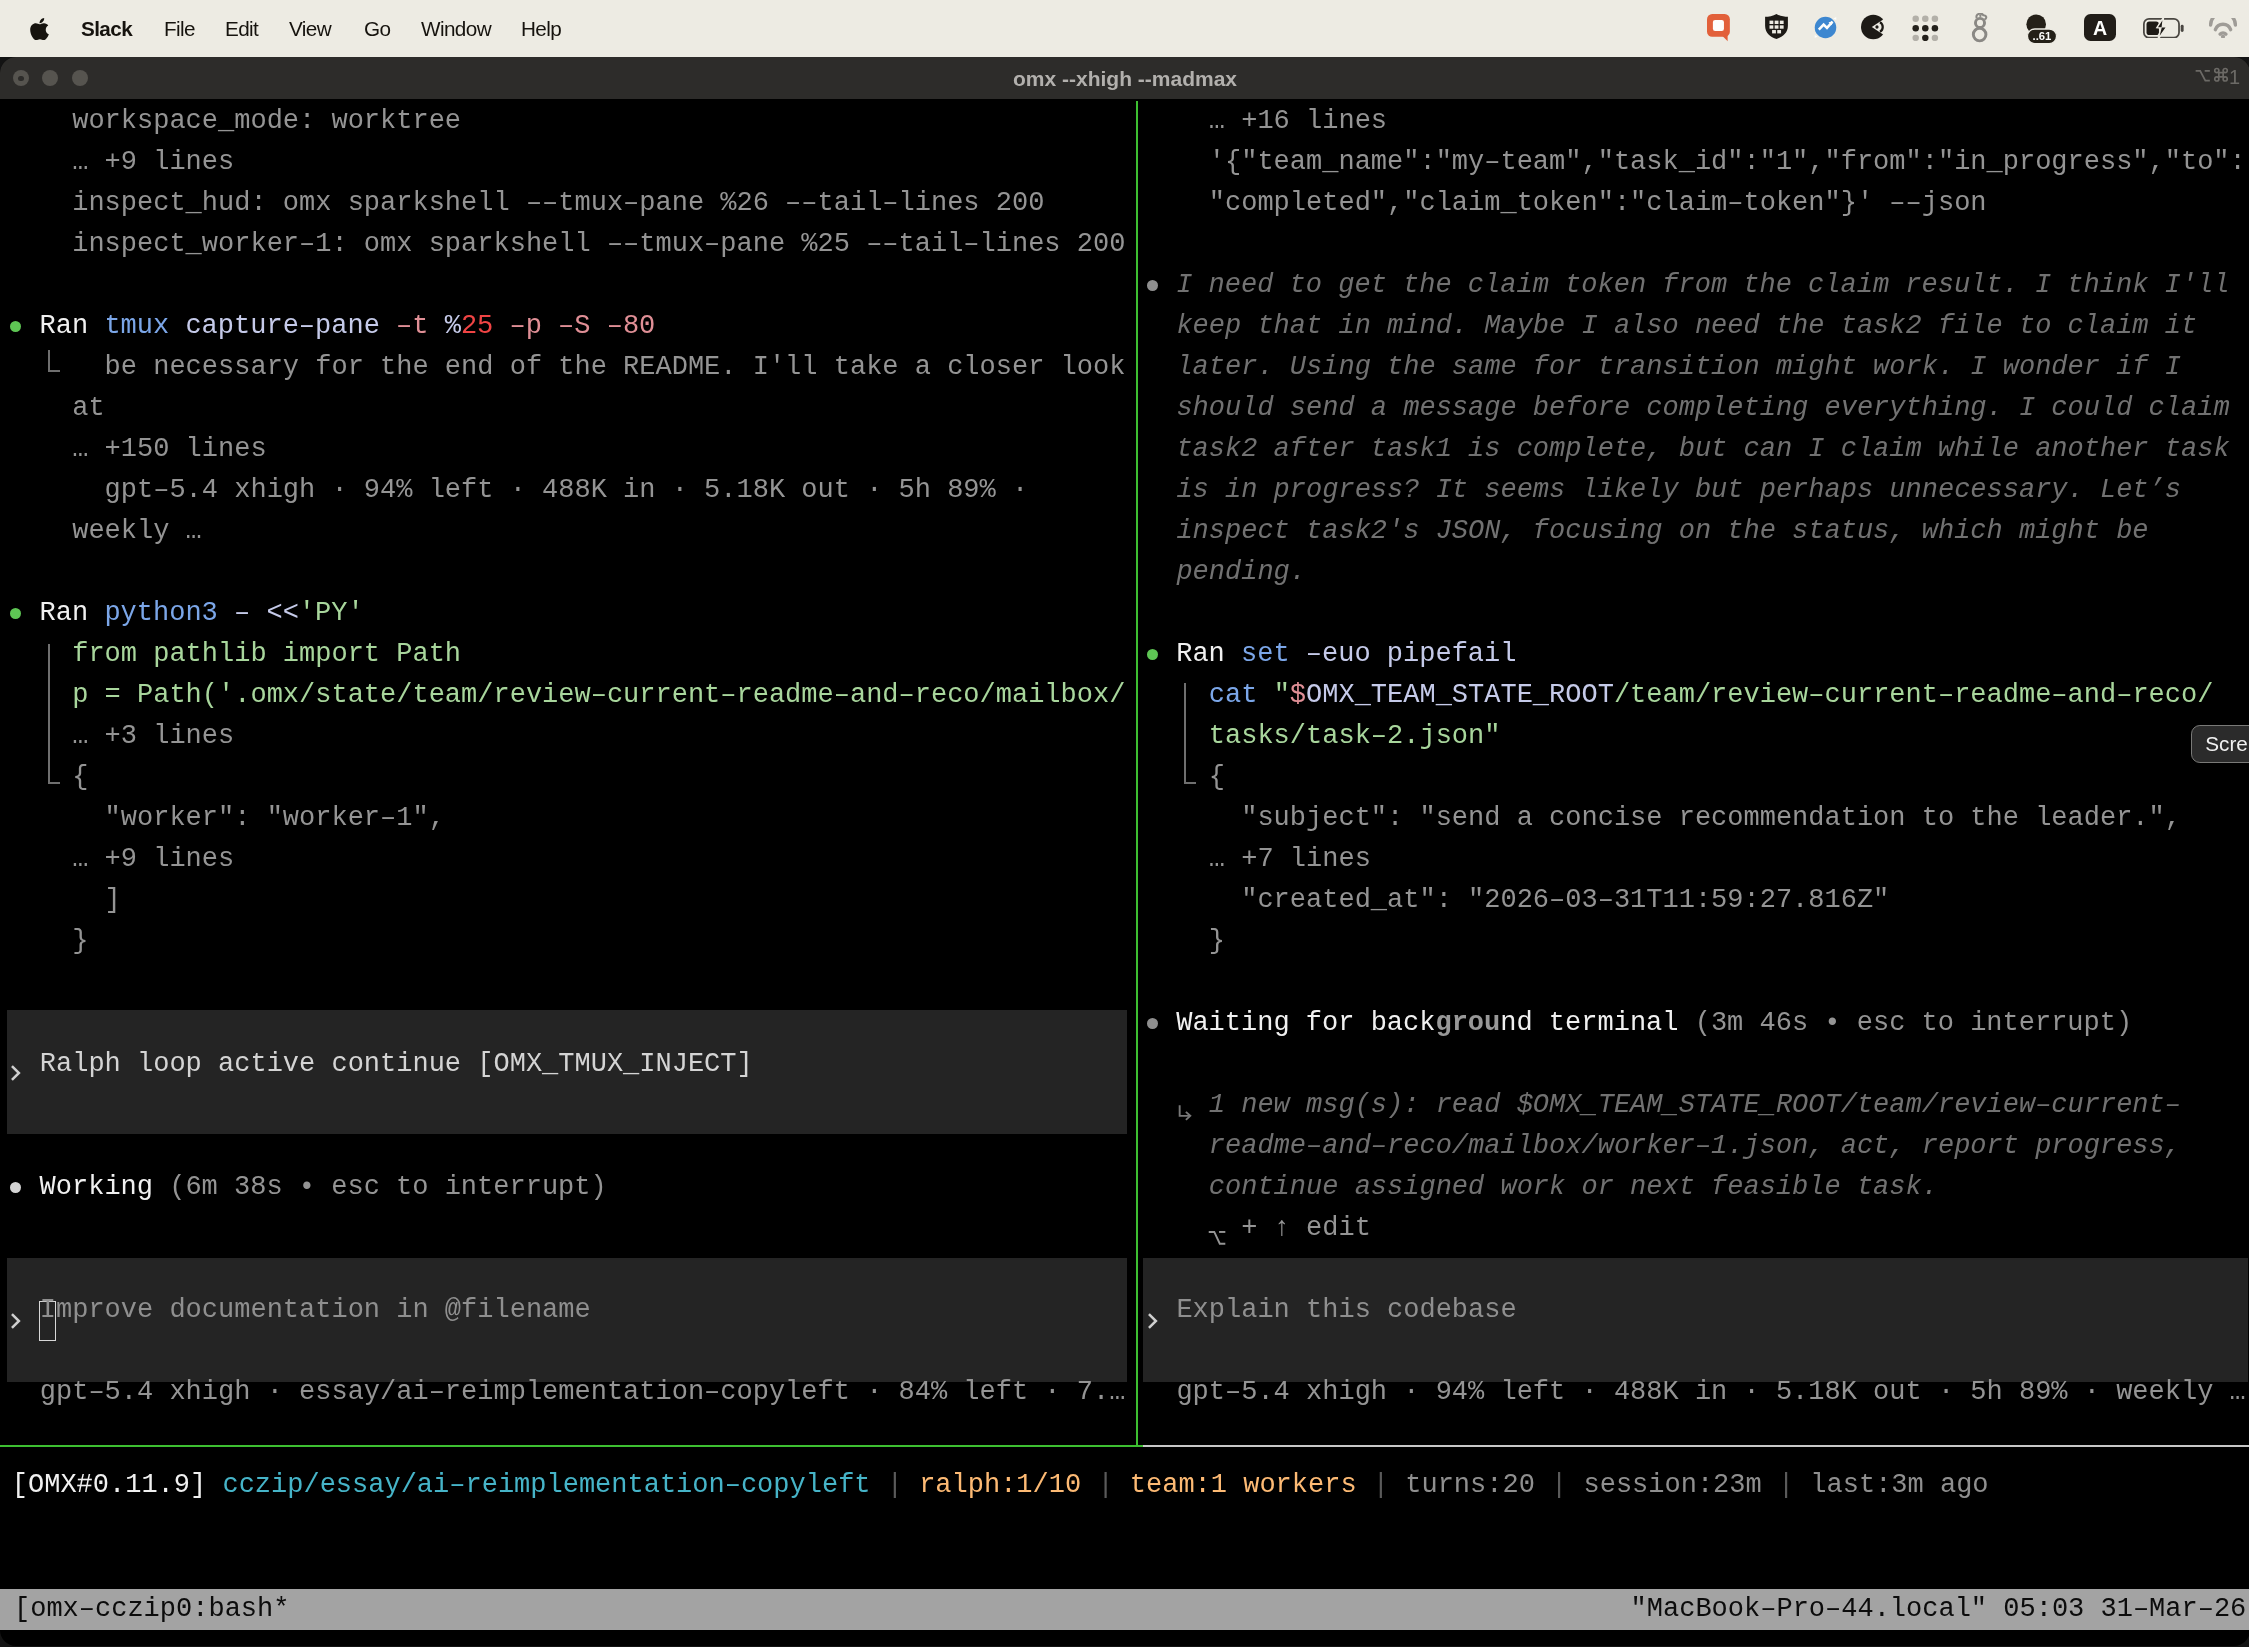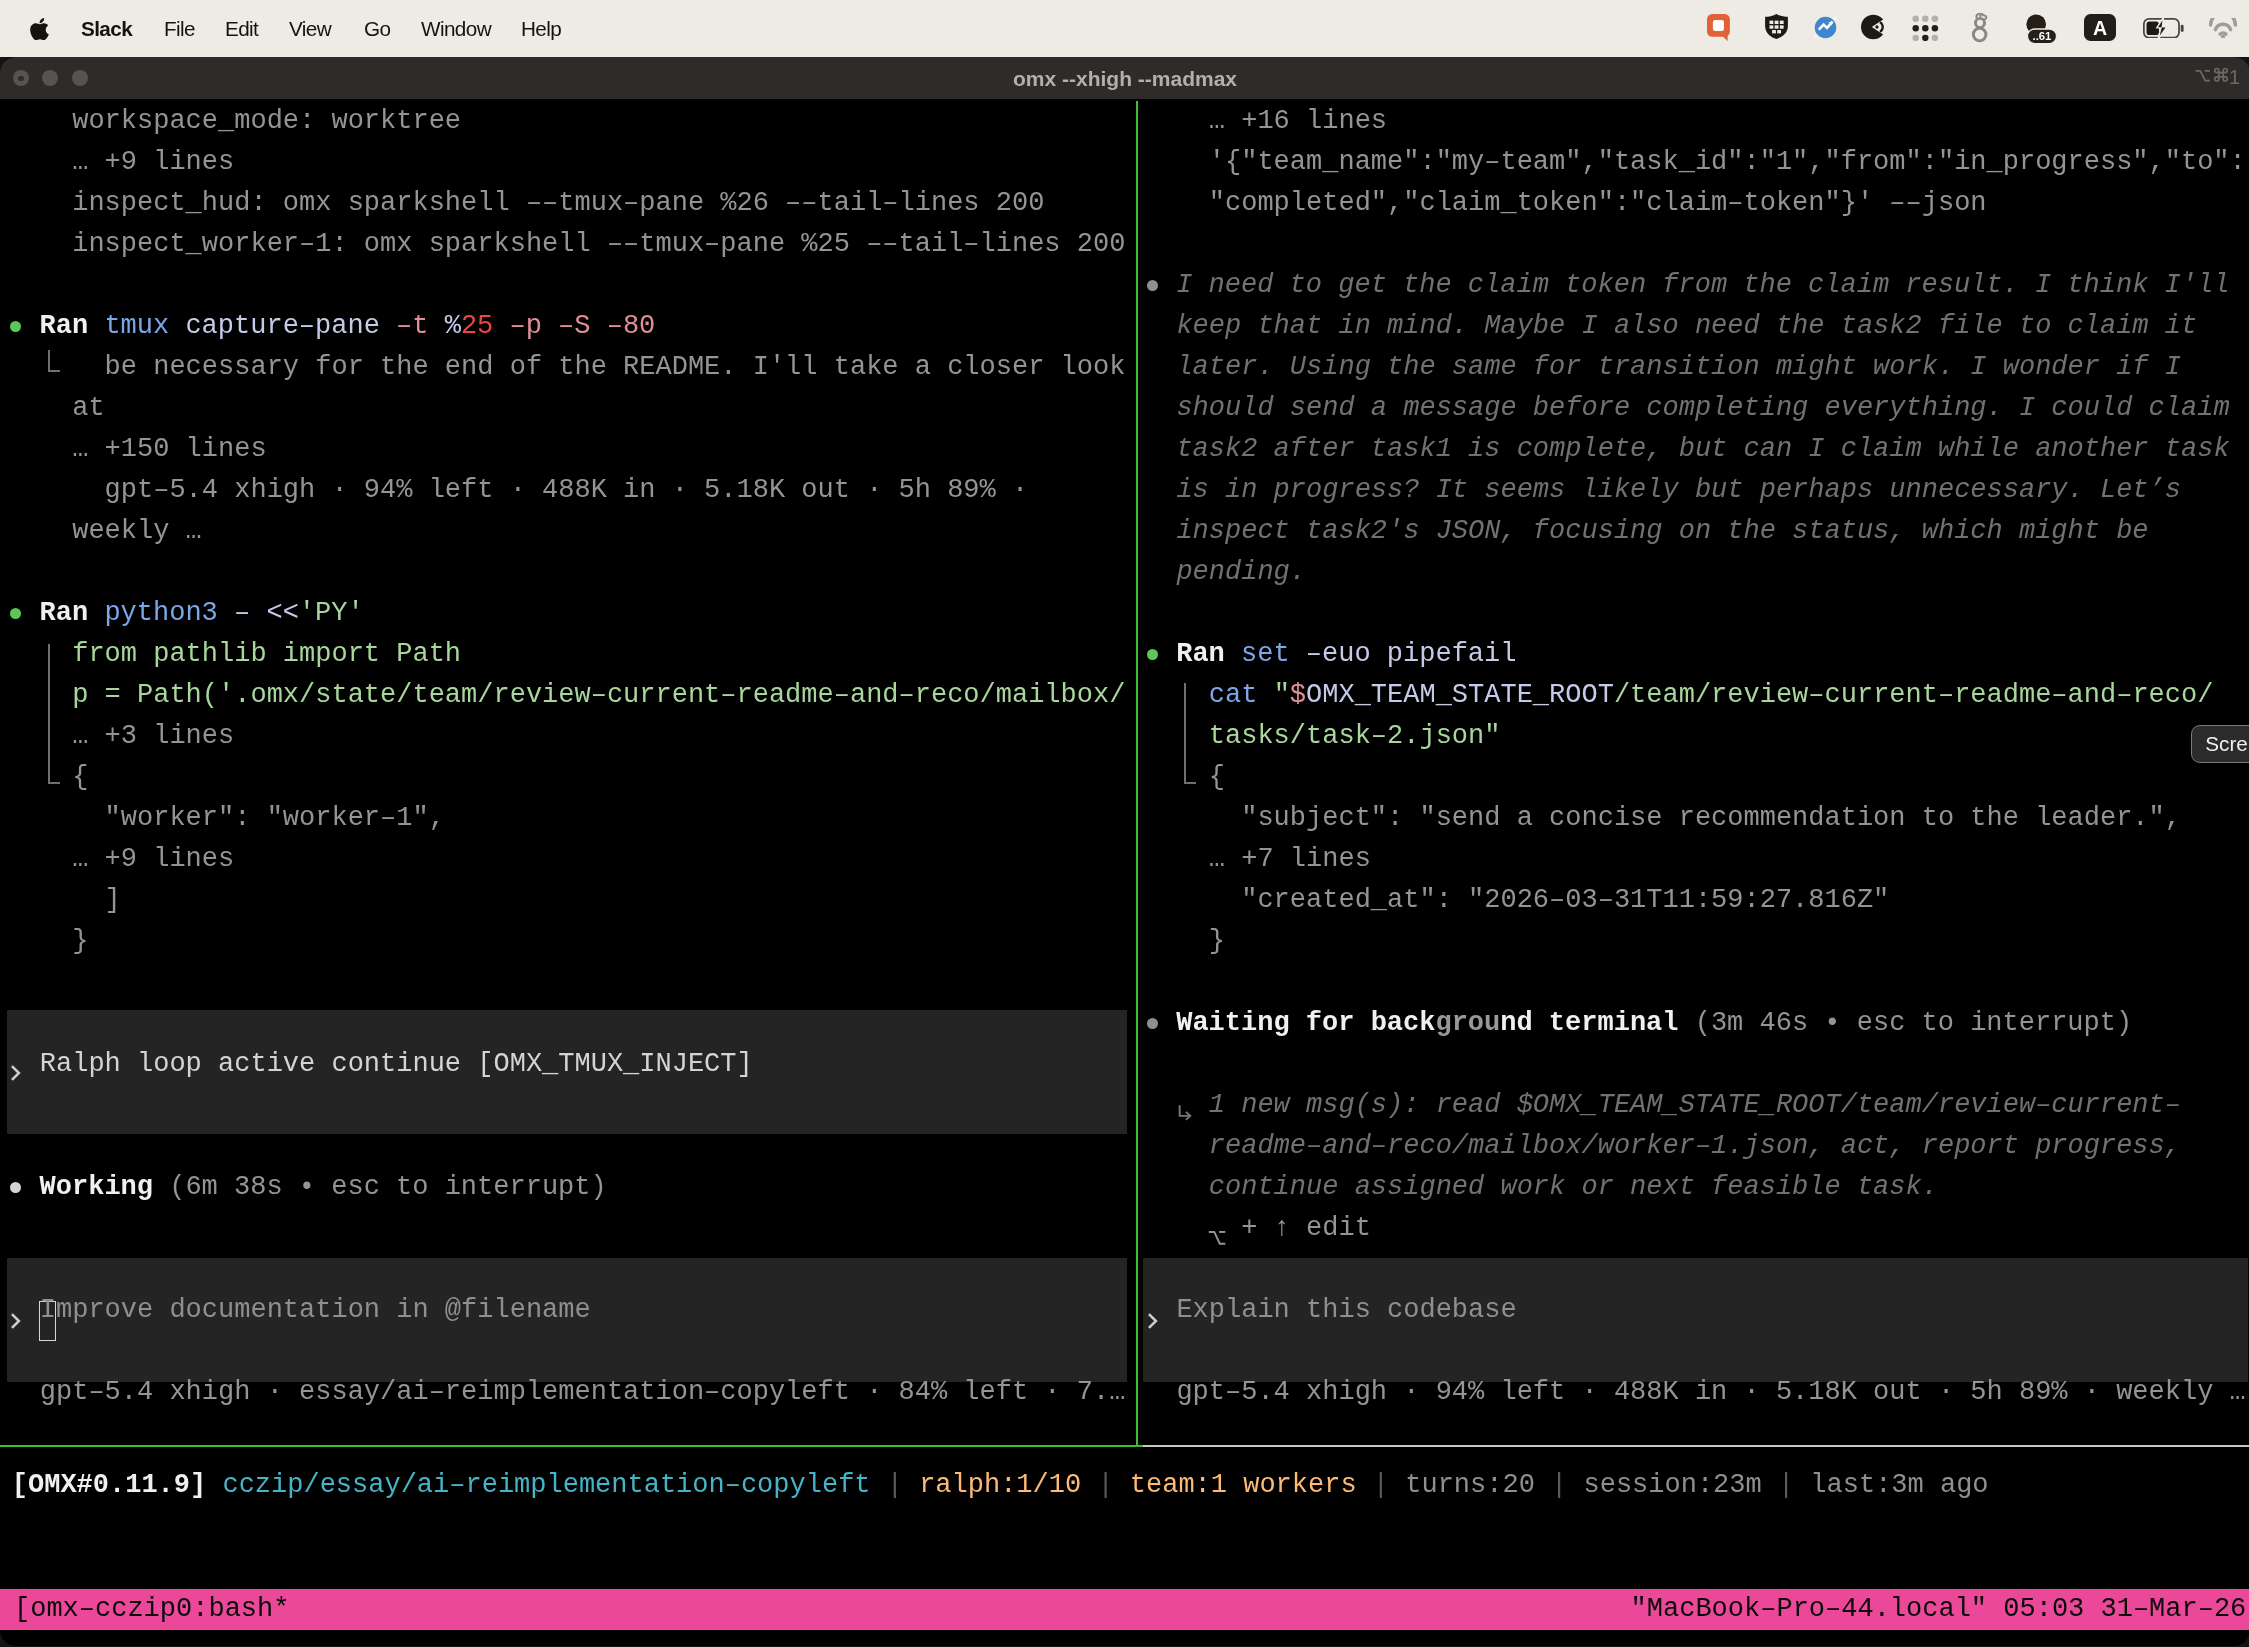--- a/index.html
+++ b/index.html
@@ -6,42 +6,42 @@
 #page{position:absolute;left:0;top:0;width:2250px;height:1648px;}
 #menubar{position:absolute;left:0;top:0;width:2250px;height:57px;background:#edebe3;text-align:right;}
 .mi{position:absolute;top:0;height:57px;line-height:58px;font-family:"Liberation Sans",sans-serif;font-size:20.7px;letter-spacing:-0.6px;color:#16130e;}
 #win{position:absolute;left:0;top:57px;width:2250px;height:1589px;background:#000;border-radius:16px;overflow:hidden;}
 #titlebar{position:absolute;left:0;top:0;width:2250px;height:42px;background:#2d2c2a;border-bottom:2.2px solid #000;}
 .tl{position:absolute;top:13.3px;width:16px;height:16px;border-radius:50%;background:#56544f;}
 #wtitle{position:absolute;left:0;top:0;width:2250px;height:42px;text-align:center;line-height:44px;font-family:"Liberation Sans",sans-serif;font-size:21px;font-weight:700;color:#b2b0ad;}
 pre{margin:0;font-family:"Liberation Mono",monospace;font-size:27px;line-height:41px;}
 .g{color:#949494}
 .it{color:#717171;font-style:italic}
-.bw{color:#f0f0f0;font-weight:700}
+.bw{color:#f0f0f0;font-weight:400}
 .sh{color:#989898;font-weight:700}
 .gn{color:#5ec654}
 .pg{color:#a8d69c}
 .bl{color:#7ba6e8}
 .lv{color:#c5cae9}
 .pk{color:#e08f96}
 .or{color:#ef4444}
 .cy{color:#46b4c8}
 .og{color:#fdba74}
 .pt{color:#d4d4d4}
 .pd{color:#8f8f8f}
 .pp{color:#5a5a5a}
 .blt{display:inline-block;width:16px;height:41px;vertical-align:top;position:relative}
 .blt i{position:absolute;left:2.6px;top:15px;width:11px;height:11px;border-radius:50%;background:currentColor}
 .box{position:absolute;background:#242424;}
 .cl{position:absolute;background:#6f6f6f;}
 #vline{position:absolute;left:1136px;top:0px;width:2.2px;height:1346px;background:#3dbf31;}
 #hlg{position:absolute;left:0;top:1344px;width:1143px;height:2.2px;background:#3dbf31;}
 #hlw{position:absolute;left:1143px;top:1344px;width:1107px;height:2.2px;background:#c7c7c7;}
 #cursor{position:absolute;left:39px;top:1200px;width:17px;height:40px;border:1.5px solid #d8d8d8;box-sizing:border-box;}
-#tmuxbar{position:absolute;left:0;top:1488px;width:2250px;height:41px;background:#ec4899;color:#0c0c0c;}
+#tmuxbar{position:absolute;left:0;top:1488px;width:2250px;height:41px;background:#a3a3a3;color:#0c0c0c;}
 #scre{position:absolute;left:2191px;top:624px;width:81px;height:38px;background:#2b2b2b;border:1.5px solid #7a7a78;border-radius:8.9px;box-sizing:border-box;color:#f0f0f0;font-family:"Liberation Sans",sans-serif;font-size:20.7px;line-height:35px;padding-left:13.3px;}
 svg{position:absolute;}
 </style>
 </head>
 <body>
 <div id="page">
 <div id="menubar">
   <svg style="left:29.5px;top:15.5px;" width="19" height="26" viewBox="0 0 384 512">
         <path fill="#16130e" d="M318.7 268.7c-.2-36.7 16.4-64.4 50-84.8-18.8-26.9-47.2-41.7-84.7-44.6-35.5-2.8-74.3 20.7-88.5 20.7-15 0-49.4-19.7-76.4-19.7C63.3 141.2 4 184.8 4 273.5q0 39.3 14.4 81.2c12.8 36.7 59 126.7 107.2 125.2 25.2-.6 43-17.9 75.8-17.9 31.8 0 48.3 17.9 76.4 17.9 48.6-.7 90.4-82.5 102.6-119.3-65.2-30.7-61.7-90-61.7-91.9zm-56.6-164.2c27.3-32.4 24.8-61.9 24-72.5-24.1 1.4-52 16.4-67.9 34.9-17.5 19.8-27.8 44.3-25.6 71.9 26.1 2 49.9-11.4 69.5-34.3z"></path>
       </svg>

